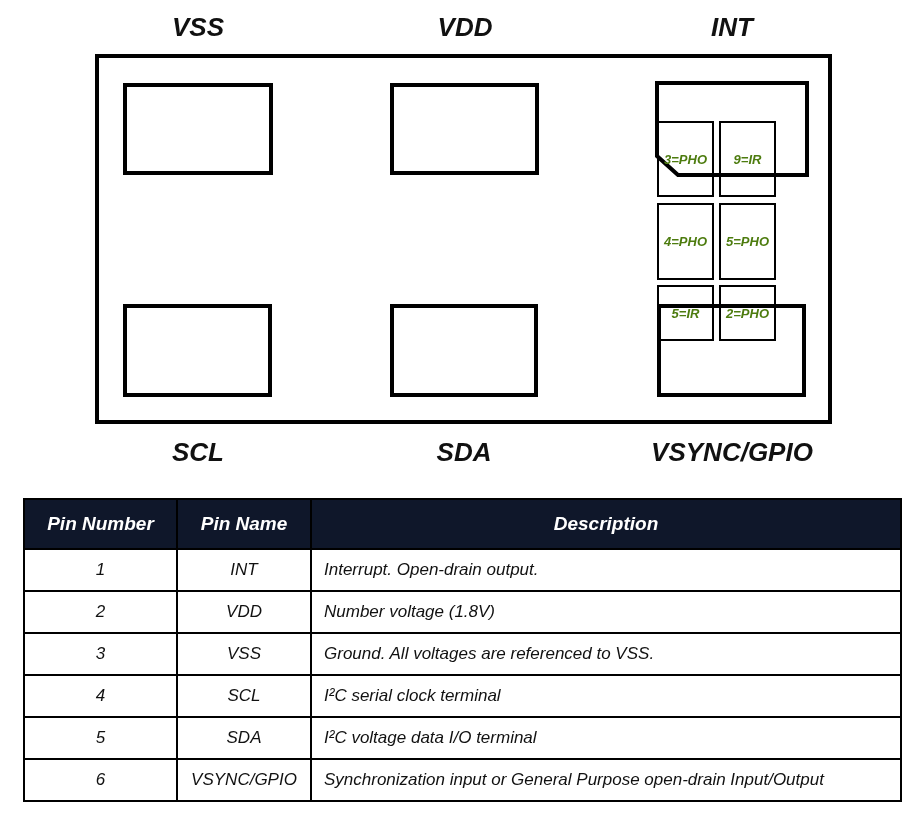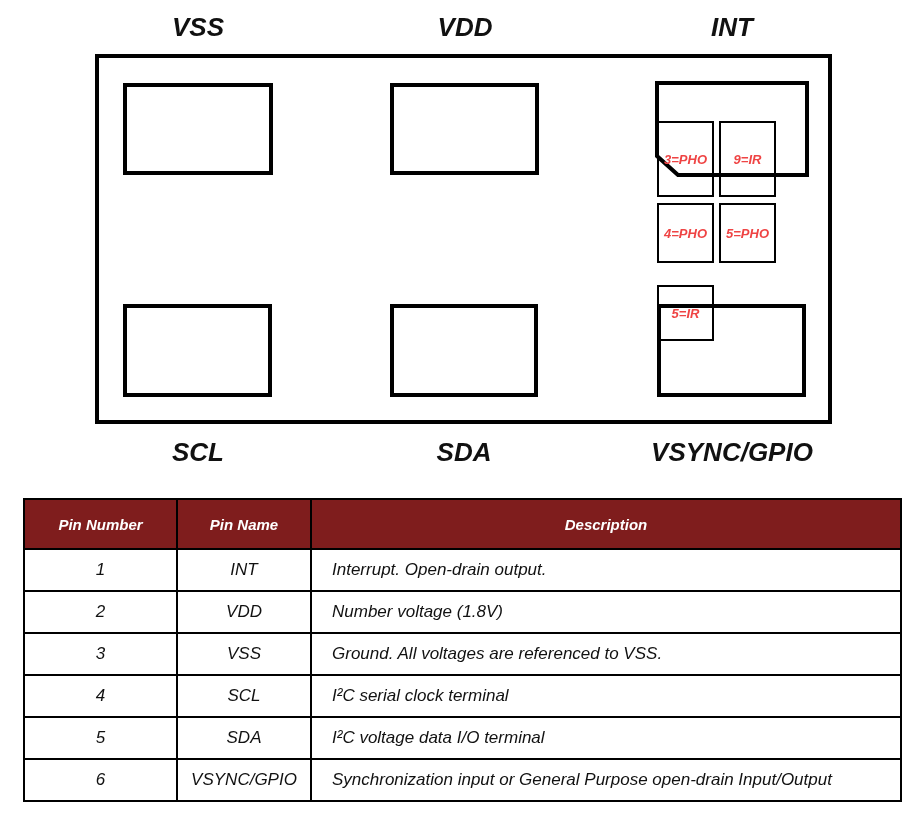--- a/index.html
+++ b/index.html
@@ -60,57 +60,57 @@
     position: absolute;
     width: 57px;
     border: 2px solid #000000;
     box-sizing: border-box;
     background: transparent;
     display: flex;
     align-items: center;
     justify-content: center;
     font-size: 13px;
     font-weight: bold;
-    color: #ef4444;
+    color: #4d7c0f;
     white-space: nowrap;
   }
   .cell-r1 { top: 121px; height: 76px; }
-  .cell-r2 { top: 203px; height: 60px; }
+  .cell-r2 { top: 203px; height: 77px; }
   .cell-r3 { top: 285px; height: 56px; }
   .cell-ca { left: 657px; }
   .cell-cb { left: 719px; }
 
   
   table.pin-table {
     position: absolute;
     left: 23px; top: 498px;
     width: 877px;
     border-collapse: collapse;
     table-layout: fixed;
   }
   .pin-table th, .pin-table td {
     border: 2px solid #000000;
     box-sizing: border-box;
   }
   .pin-table th {
-    background: #7f1d1d;
+    background: #0f172a;
     color: #ffffff;
-    font-size: 15px;
+    font-size: 19px;
     font-weight: bold;
     height: 50px;
     text-align: center;
   }
   .pin-table td {
     font-size: 17px;
     color: #111111;
     height: 42px;
     background: #ffffff;
   }
   .pin-table td.cell-center { text-align: center; }
-  .pin-table td.cell-desc   { text-align: left; padding-left: 20px; }
+  .pin-table td.cell-desc   { text-align: left; padding-left: 12px; }
 </style>
 </head>
 <body>
 
 <div class="canvas">
 
   <div class="diagram">
 
     <div class="big-label" style="left:198px; top:12px;">VSS</div>
     <div class="big-label" style="left:465px; top:12px;">VDD</div>
@@ -135,20 +135,23 @@
     </div>
     <div class="sensor-cell cell-r2 cell-ca">
       <span>4=PHO</span>
     </div>
     <div class="sensor-cell cell-r2 cell-cb">
       <span>5=PHO</span>
     </div>
     <div class="sensor-cell cell-r3 cell-ca">
       <span>5=IR</span>
     </div>
+    <div class="sensor-cell cell-r3 cell-cb">
+      <span>2=PHO</span>
+    </div>
 
     <div class="big-label" style="left:198px; top:437px;">SCL</div>
     <div class="big-label" style="left:464px; top:437px;">SDA</div>
     <div class="big-label" style="left:732px; top:437px;">VSYNC/GPIO</div>
   </div>
 
   <table class="pin-table">
     <colgroup>
       <col style="width:153px">
       <col style="width:134px">

